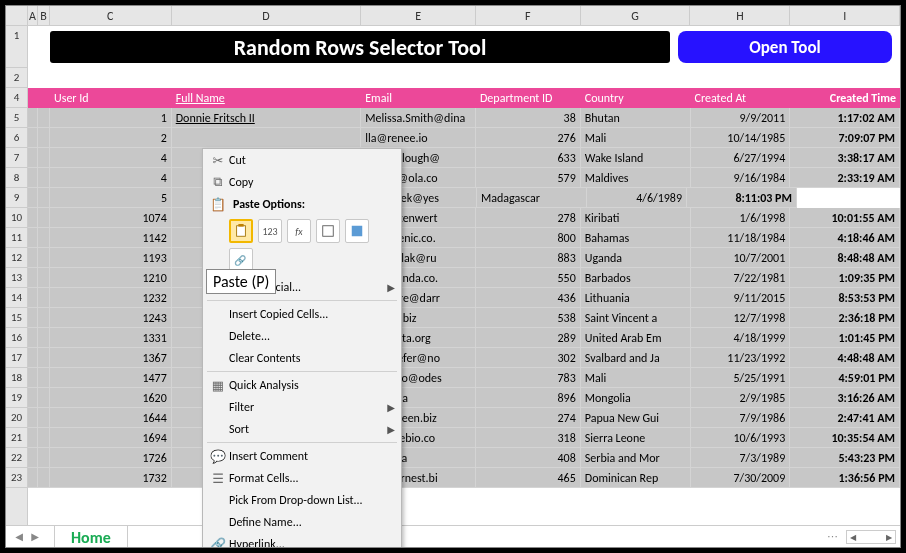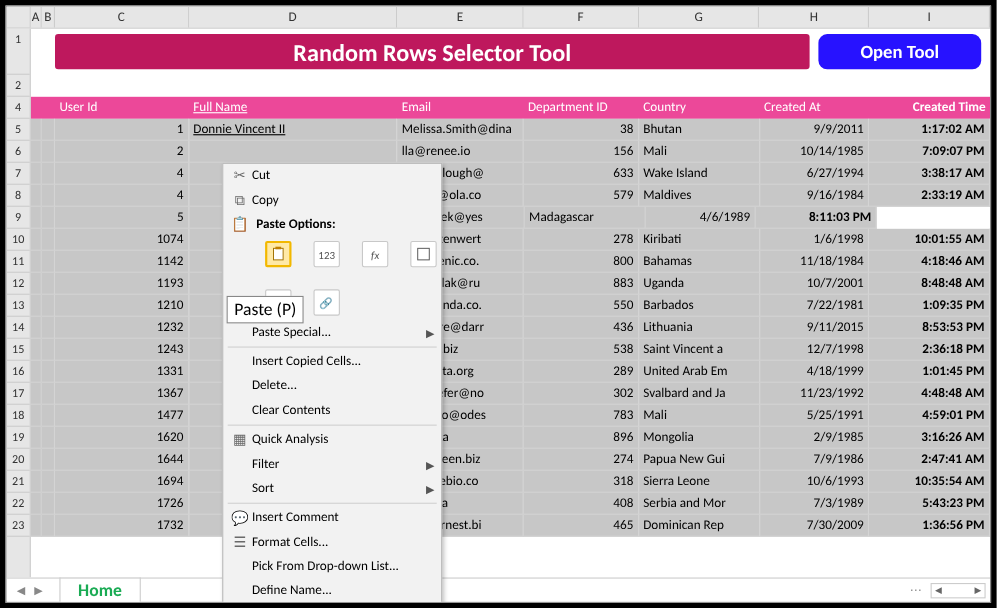--- a/index.html
+++ b/index.html
@@ -14,22 +14,22 @@
 
 .row-nums { position: absolute; left: 0; top: 20px; width: 22px; bottom: 22px; background: #e6e6e6; border-right: 1px solid #ccc; }
 .row-nums .rn { height: 20px; border-bottom: 1px solid #ccc; text-align: center; font-size: 11px; color: #333; line-height: 20px; }
 .row-nums .rn.tall { height: 42px; }
 
 
 .grid { position: absolute; left: 22px; top: 20px; right: 0; bottom: 22px; overflow: hidden; }
 
 
 .banner-row { display: flex; height: 42px; align-items: stretch; padding: 5px 0; gap: 8px; margin: 0 8px 0 22px; }
-.banner-main { flex: 1; background: #be185d; border-radius: 3px; color: #fff; font-size: 22px; font-weight: bold; display: flex; align-items: center; justify-content: center; }
-.banner-btn { width: 148px; background: #2712ff; border-radius: 8px; color: #fff; font-size: 17px; font-weight: bold; display: flex; align-items: center; justify-content: center; cursor: pointer; }
+.banner-main { flex: 1; background: #000000; border-radius: 3px; color: #fff; font-size: 22px; font-weight: bold; display: flex; align-items: center; justify-content: center; }
+.banner-btn { width: 214px; background: #2712ff; border-radius: 8px; color: #fff; font-size: 17px; font-weight: bold; display: flex; align-items: center; justify-content: center; cursor: pointer; }
 
 
 .gap-row { height: 20px; }
 
 
 .hdr-row { display: flex; height: 20px; background: #ec4899; color: #fff; font-size: 12px; }
 .hdr-row > div { padding: 2px 4px; line-height: 16px; }
 
 
 .data-row { display: flex; height: 20px; font-size: 12px; }
@@ -47,21 +47,21 @@
 .c-i { width: 110px; text-align: right; font-weight: bold; }
 
 
 .ctx { position: absolute; left: 196px; top: 142px; width: 200px; background: #f2f2f2; border: 1px solid #b8b8b8; box-shadow: 2px 2px 4px rgba(0,0,0,0.25); font-size: 12px; z-index: 50; }
 .ctx .mi { display: flex; align-items: center; height: 22px; padding: 0 6px 0 4px; cursor: default; }
 .ctx .mi .ico { width: 22px; text-align: center; color: #6a6a6a; font-size: 13px; }
 .ctx .mi .lbl { flex: 1; }
 .ctx .mi .arr { color: #555; font-size: 10px; }
 .ctx .sep { height: 1px; background: #d0d0d0; margin: 2px 4px; }
 .ctx .po-label { font-weight: bold; padding-left: 4px; }
-.ctx .po-icons { display: flex; gap: 20px; padding: 4px 4px 4px 26px; flex-wrap: wrap; margin-left: 12px; }
+.ctx .po-icons { display: flex; gap: 5px; padding: 4px 4px 4px 26px; flex-wrap: wrap; }
 .ctx .po-ic { width: 24px; height: 24px; border: 1px solid transparent; display: flex; align-items: center; justify-content: center; font-size: 10px; color: #555; background: #fff; border: 1px solid #c8c8c8; border-radius: 2px; cursor: pointer; }
 .ctx .po-ic.hl { border: 2px solid #f2b800; background: #ffe9a6; }
 .ctx .po-ic svg { width: 14px; height: 14px; }
 
 
 .tooltip { position: absolute; left: 200px; top: 263px; background: #fff; border: 1px solid #888; padding: 2px 6px; font-size: 16px; z-index: 60; }
 
 
 .tabs { position: absolute; left: 0; right: 0; bottom: 0; height: 22px; background: #fff; border-top: 1px solid #ccc; display: flex; align-items: center; }
 .tabs .navbtns { display: flex; margin-left: 6px; gap: 2px; }
@@ -129,34 +129,34 @@
       <div class="c-f" style="text-align:left">Department ID</div>
       <div class="c-g">Country</div>
       <div class="c-h" style="text-align:left">Created At</div>
       <div class="c-i" style="text-align:right">Created Time</div>
     </div>
     <div id="data-rows">
         <div class="data-row sel">
           <div class="c-a"></div>
           <div class="c-b"></div>
           <div class="c-c">1</div>
-          <div class="c-d">Donnie Vincent II</div>
+          <div class="c-d">Donnie Fritsch II</div>
           <div class="c-e">Melissa.Smith@dina</div>
           <div class="c-f">38</div>
           <div class="c-g">Bhutan</div>
           <div class="c-h">9/9/2011</div>
           <div class="c-i">1:17:02 AM</div>
         </div>
         <div class="data-row sel">
           <div class="c-a"></div>
           <div class="c-b"></div>
           <div class="c-c">2</div>
           <div class="c-d"></div>
           <div class="c-e">lla@renee.io</div>
-          <div class="c-f">156</div>
+          <div class="c-f">276</div>
           <div class="c-g">Mali</div>
           <div class="c-h">10/14/1985</div>
           <div class="c-i">7:09:07 PM</div>
         </div>
         <div class="data-row sel">
           <div class="c-a"></div>
           <div class="c-b"></div>
           <div class="c-c">4</div>
           <div class="c-d"></div>
           <div class="c-e">_McCullough@</div>

